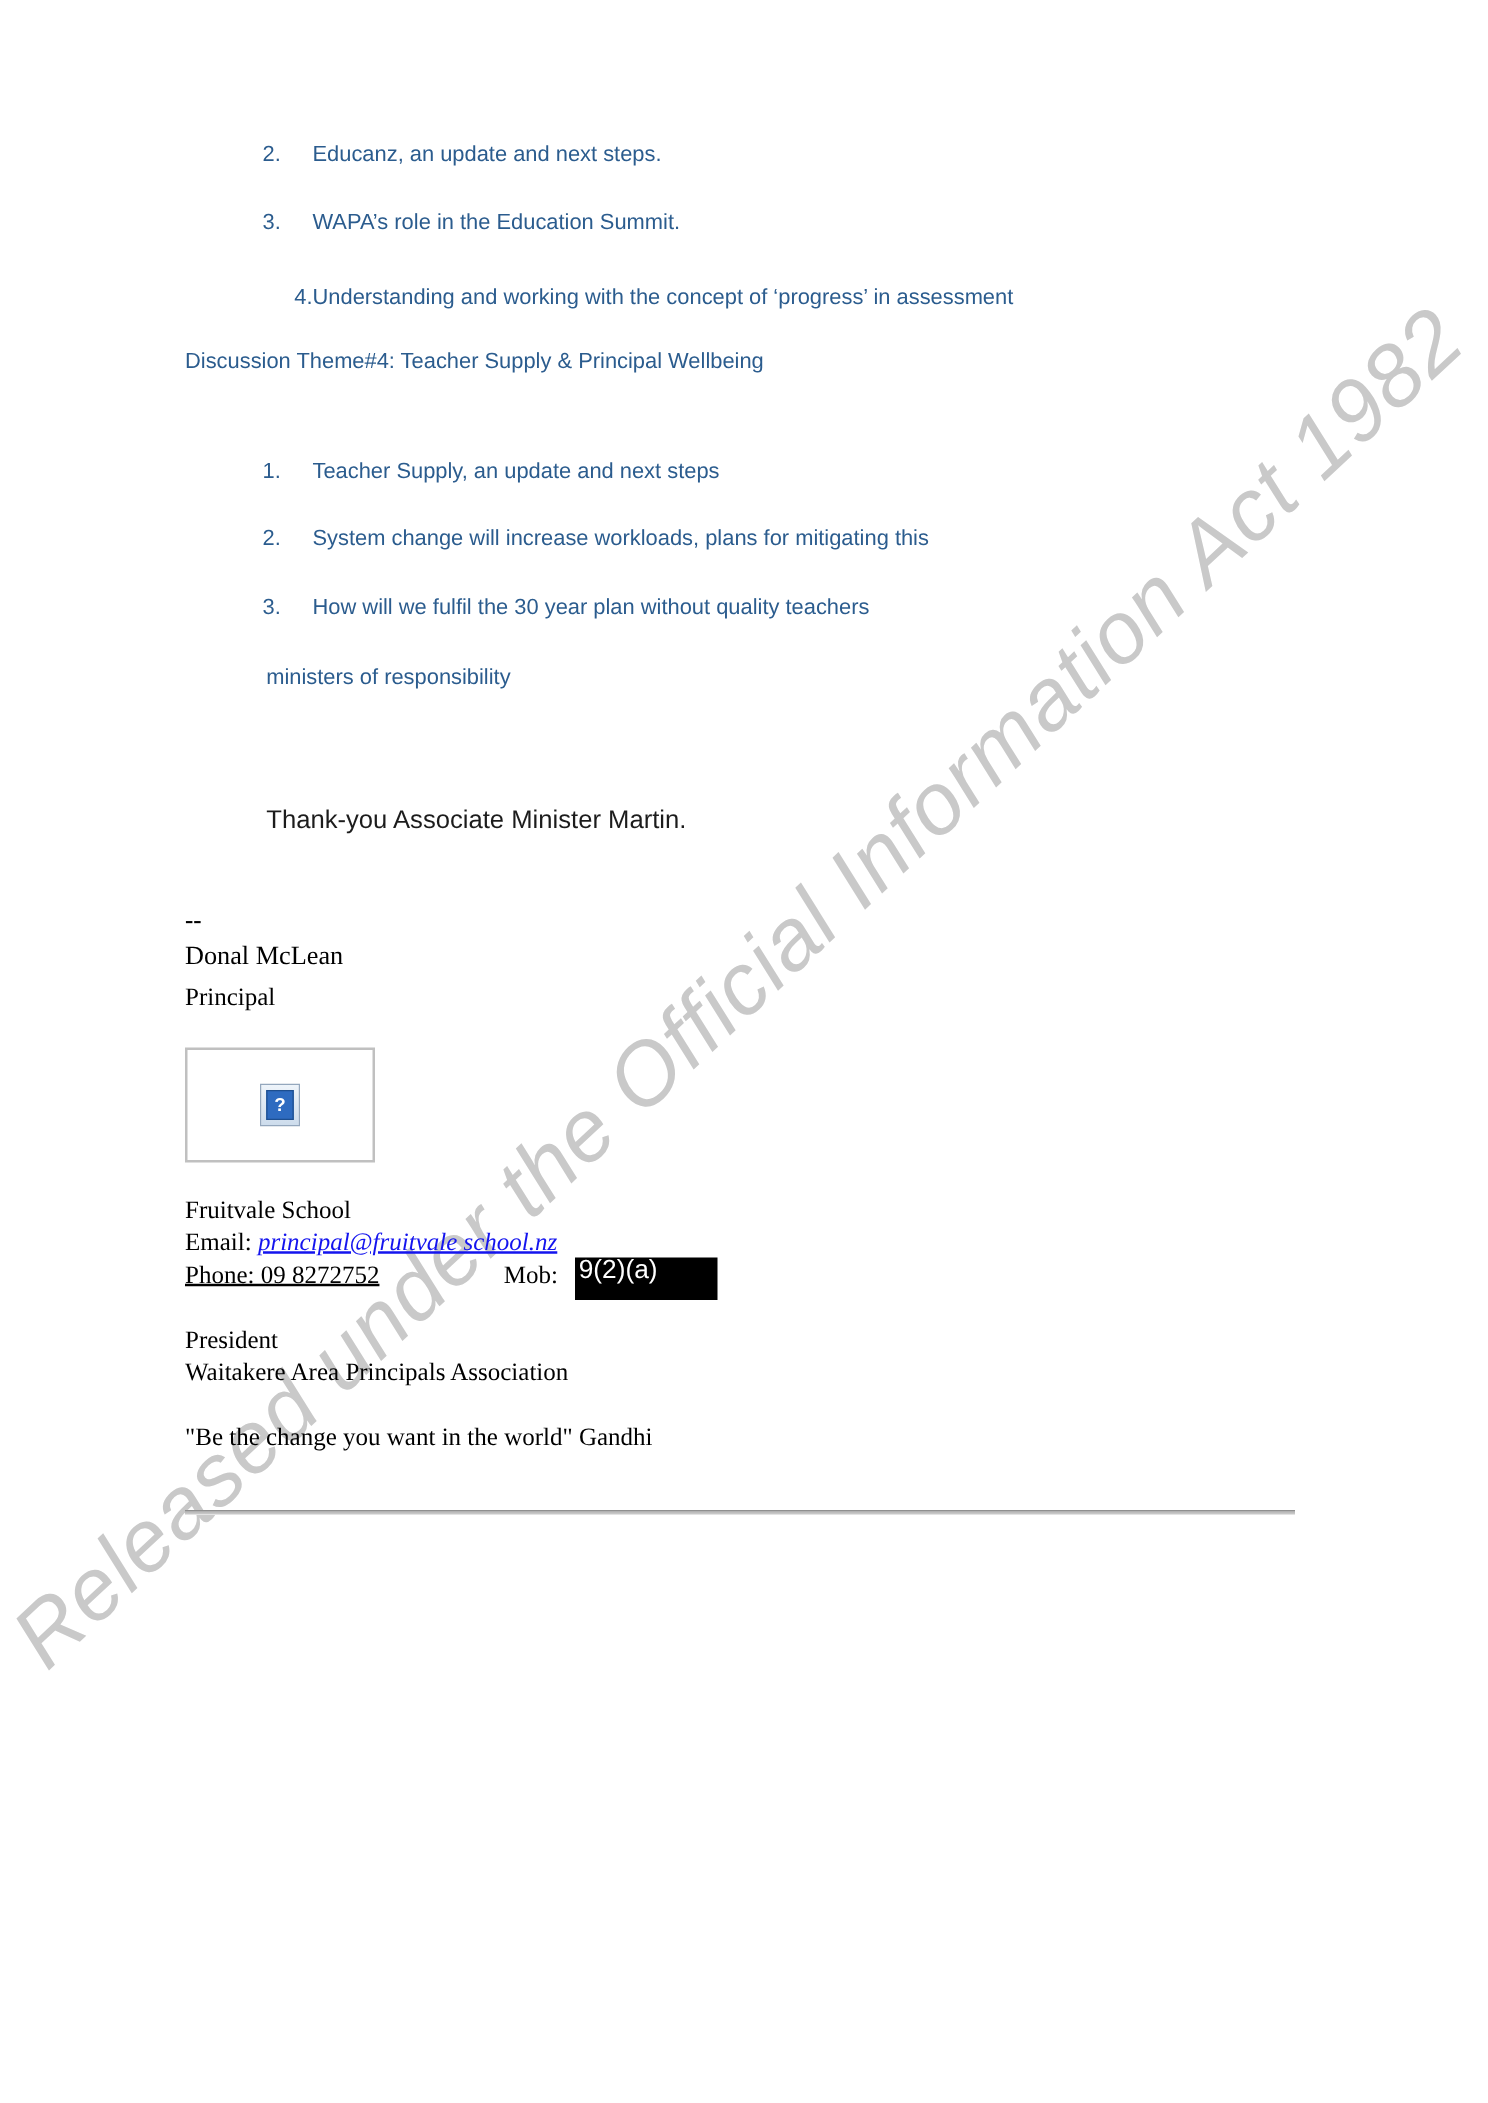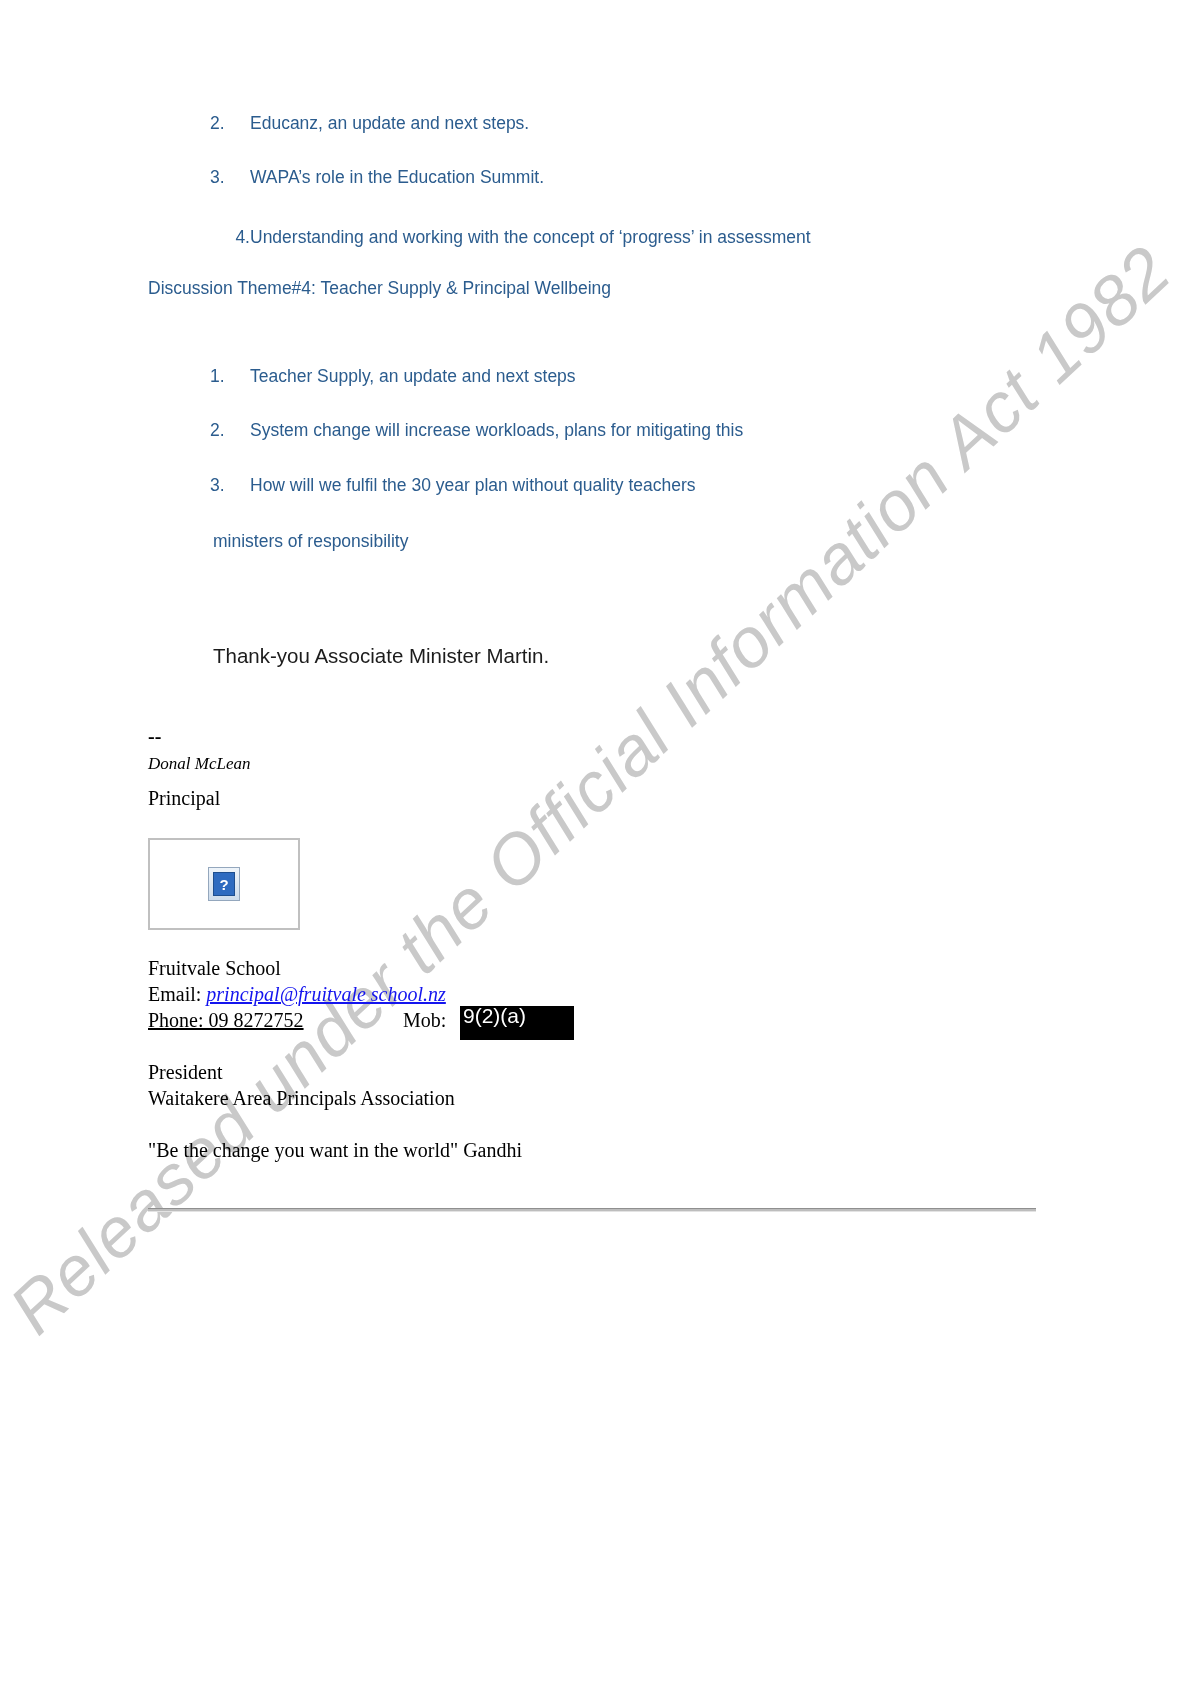--- a/index.html
+++ b/index.html
@@ -27,21 +27,21 @@
   .content{position:relative;z-index:1;}
   .abs{position:absolute;}
   
   .blue{color:#2b5c8e;font-size:17.5px;line-height:22px;}
   .li-num{display:inline-block;width:40px;}
   .theme-heading{left:148px;color:#2b5c8e;font-size:17.5px;}
   .para{left:213px;width:740px;color:#2b5c8e;font-size:17.5px;line-height:28px;}
   .thankyou{left:213px;color:#1c1c1c;font-size:20.5px;font-family:"Liberation Sans",sans-serif;}
   
   .serif{font-family:"Liberation Serif", serif;color:#000000;font-size:20px;line-height:24px;}
-  .sig-name{font-style:italic;font-size:17px;}
+  .sig-name{font-size:21px;}
   .img-placeholder{
     left:148px;top:838px;width:148px;height:88px;
     border:2px solid #c0c0c0;background:#ffffff;
     display:flex;align-items:center;justify-content:center;
   }
   .imgicon{
     width:30px;height:32px;
     border:1px solid #94a7bd;
     background:linear-gradient(#eef4fa,#cddcec);
     display:flex;align-items:center;justify-content:center;

